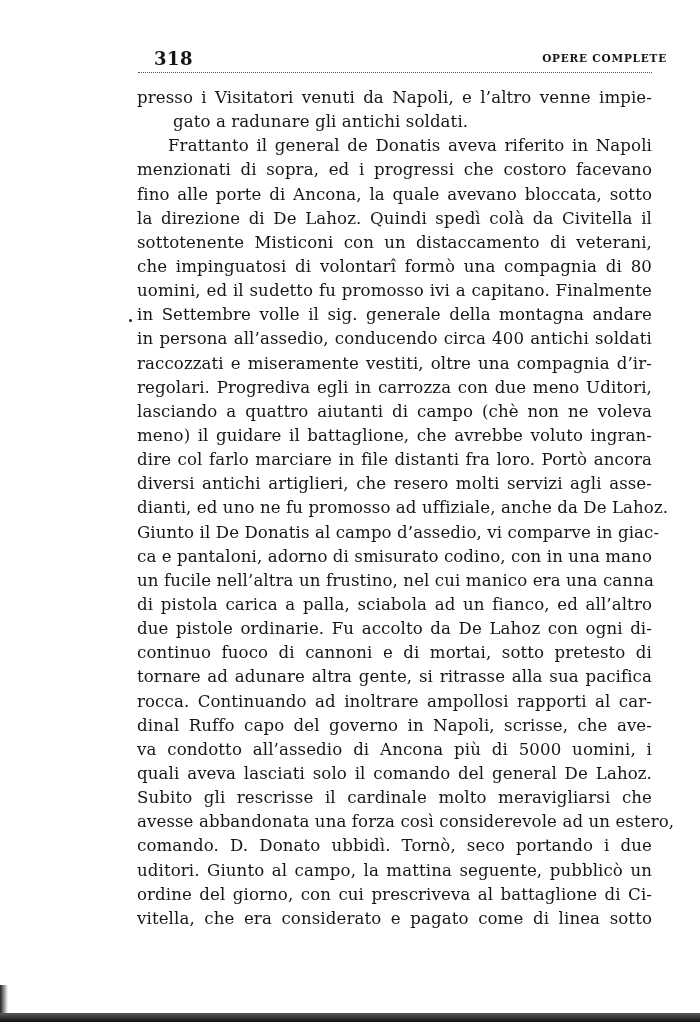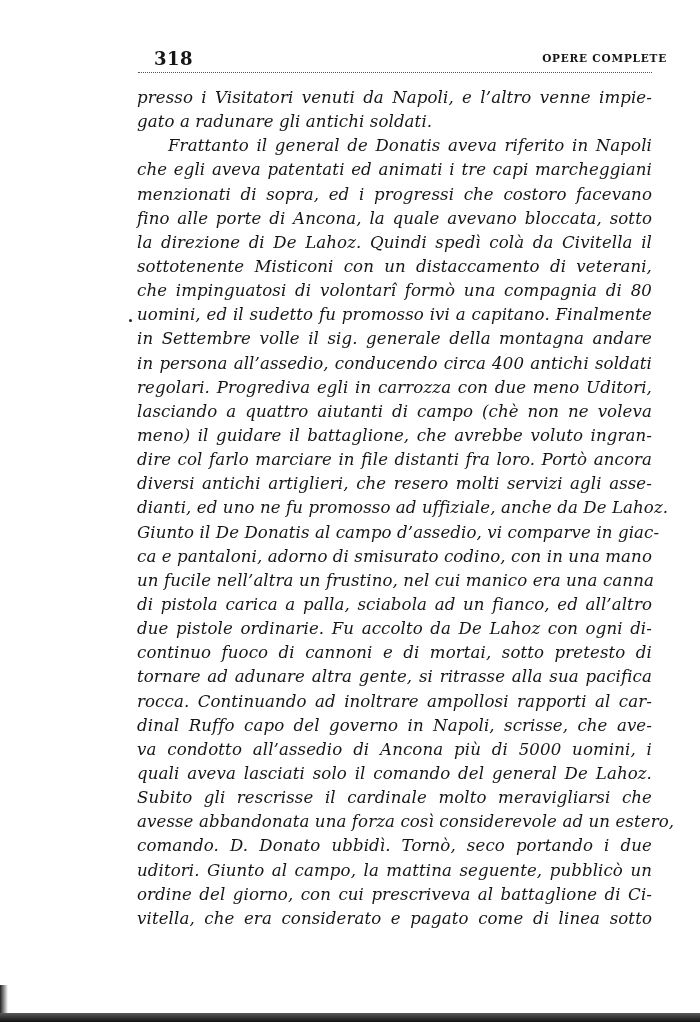--- a/index.html
+++ b/index.html
@@ -7,52 +7,52 @@
     width: 700px; height: 1022px; background: #ffffff; position: relative; overflow: hidden;
     font-family: "DejaVu Serif", "Liberation Serif", serif; color: #161616;
   }
   .header { position: absolute; left: 154px; top: 44px; width: 513px; height: 26px; }
   .page-num { position: absolute; left: 0; top: 4px; font-size: 18px; font-weight: bold; letter-spacing: 0.5px; }
   .running-title { position: absolute; left: 0; right: 0; top: 8px; text-align: right; font-size: 10.5px; font-weight: bold; letter-spacing: 0.8px; }
   .rule { position: absolute; left: 138px; top: 72px; width: 514px; border-top: 1px dotted #555; }
   .body-text { position: absolute; left: 137px; top: 86px; width: 515px; }
   .line {
     height: 24.15px; line-height: 24.15px; font-size: 16.6px; white-space: nowrap;
-    text-align: justify; text-align-last: justify; letter-spacing: 0.1px; font-style: italic;
+    text-align: justify; text-align-last: justify; letter-spacing: 0.1px;
   }
-  .line.last { text-align-last: left; }
+  .line.last { text-align-last: left; margin-left: 36px; }
   .line.indent { padding-left: 31px; }
   .margin-dot { position: absolute; left: 129px; top: 319px; width: 3px; height: 3px; background: #222; border-radius: 50%; }
   .bottom-edge { position: absolute; left: 0; top: 1013px; width: 700px; height: 9px; background: linear-gradient(#5a5a5a, #111); }
   .left-edge { position: absolute; left: 0; top: 985px; width: 8px; height: 30px; background: linear-gradient(90deg, #222, rgba(0,0,0,0)); }
 </style>
 </head>
 <body>
 
 <div class="header">
   <span class="page-num">318</span>
   <span class="running-title">OPERE COMPLETE</span>
 </div>
 <div class="rule"></div>
 
 <div class="margin-dot"></div>
 
 <div class="body-text">
   <div class="line">presso i Visitatori venuti da Napoli, e l’altro venne impie-</div>
   <div class="line last">gato a radunare gli antichi soldati.</div>
   <div class="line indent">Frattanto il general de Donatis aveva riferito in Napoli</div>
-  <div class="line">che egli aveva patentati ed animati i tre capi marcheggiani</div>
   <div class="line">menzionati di sopra, ed i progressi che costoro facevano</div>
   <div class="line">fino alle porte di Ancona, la quale avevano bloccata, sotto</div>
   <div class="line">la direzione di De Lahoz. Quindi spedì colà da Civitella il</div>
   <div class="line">sottotenente Misticoni con un distaccamento di veterani,</div>
   <div class="line">che impinguatosi di volontarî formò una compagnia di 80</div>
   <div class="line">uomini, ed il sudetto fu promosso ivi a capitano. Finalmente</div>
   <div class="line">in Settembre volle il sig. generale della montagna andare</div>
   <div class="line">in persona all’assedio, conducendo circa 400 antichi soldati</div>
+  <div class="line">raccozzati e miseramente vestiti, oltre una compagnia d’ir-</div>
   <div class="line">regolari. Progrediva egli in carrozza con due meno Uditori,</div>
   <div class="line">lasciando a quattro aiutanti di campo (chè non ne voleva</div>
   <div class="line">meno) il guidare il battaglione, che avrebbe voluto ingran-</div>
   <div class="line">dire col farlo marciare in file distanti fra loro. Portò ancora</div>
   <div class="line">diversi antichi artiglieri, che resero molti servizi agli asse-</div>
   <div class="line">dianti, ed uno ne fu promosso ad uffiziale, anche da De Lahoz.</div>
   <div class="line">Giunto il De Donatis al campo d’assedio, vi comparve in giac-</div>
   <div class="line">ca e pantaloni, adorno di smisurato codino, con in una mano</div>
   <div class="line">un fucile nell’altra un frustino, nel cui manico era una canna</div>
   <div class="line">di pistola carica a palla, sciabola ad un fianco, ed all’altro</div>

